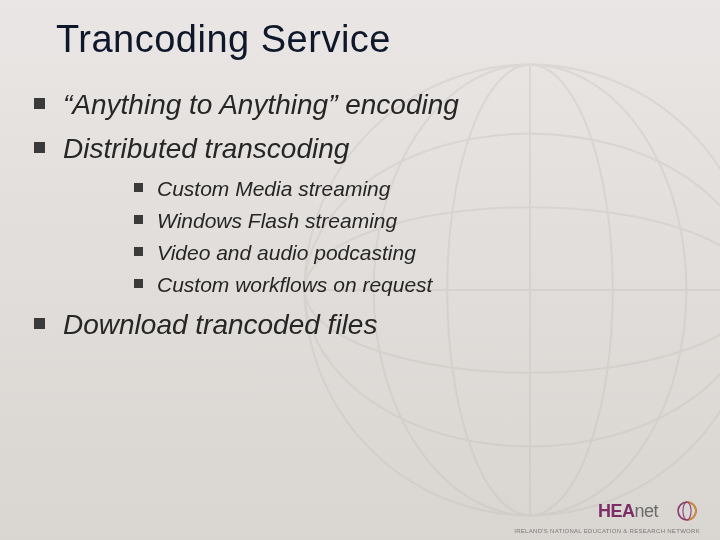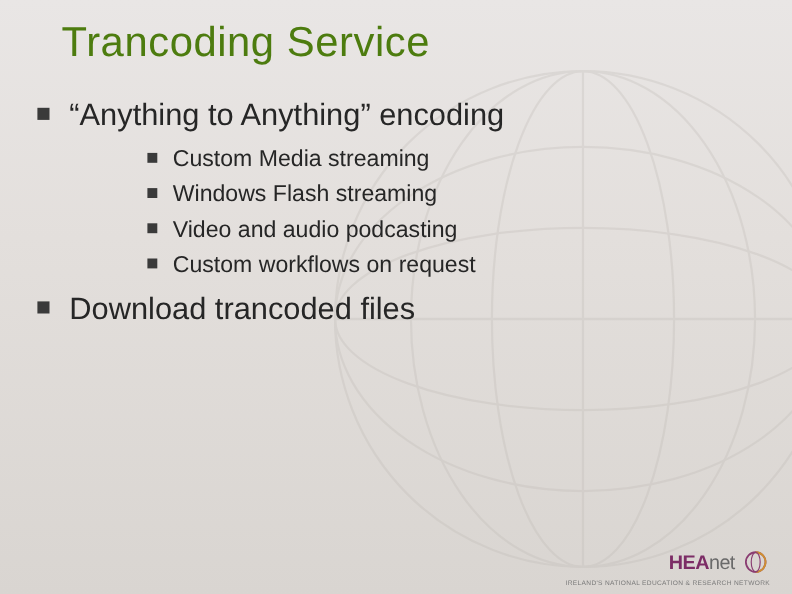--- a/index.html
+++ b/index.html
@@ -18,42 +18,42 @@
     width:460px;height:460px;
     border-radius:50%;
     pointer-events:none;
     opacity:0.28;
   }
   .globe svg{width:100%;height:100%}
   .title{
     position:absolute;
     left:56px;top:18px;
     font-size:38px;
-    color:#4d7c0f;
+    color:#0f172a;
     letter-spacing:0.5px;
   }
   .content{
     position:absolute;
-    left:34px;top:86px;right:30px;
+    left:34px;top:86px;right:30px;font-style:italic;
   }
   .row{display:flex;align-items:flex-start;margin-bottom:6px}
   .bullet{
     width:11px;height:11px;background:#3a3a3a;flex:none;
     margin-top:12px;margin-right:18px;
   }
   .txt-l1{font-size:28px;line-height:38px;color:#262626;padding:0}
   .sub{margin-left:100px;margin-top:4px;margin-bottom:6px}
   .sub .row{margin-bottom:2px}
   .sub .bullet{width:9px;height:9px;margin-top:9px;margin-right:14px}
   .txt-l2{font-size:21px;line-height:30px;color:#262626}
   .after-sub{margin-top:3px}
   
   .logo{
     position:absolute;right:20px;bottom:16px;
-    display:flex;align-items:center;gap:6px;
+    display:flex;align-items:center;gap:16px;
   }
   .logo-text{font-weight:bold;font-size:18px;color:#7c2d66;letter-spacing:-0.5px}
   .logo-text .net{color:#6a6a6a;font-weight:normal}
   .logo-sub{position:absolute;right:20px;bottom:6px;font-size:6px;color:#7a7a7a;letter-spacing:0.3px}
   .logo-mark{width:26px;height:26px}
 </style>
 </head>
 <body>
 
 <div class="globe">
@@ -70,20 +70,24 @@
   </svg>
 </div>
 
 <div class="title">Trancoding Service</div>
 
 <div class="content">
 
   <div class="row">
     <div class="bullet"></div>
     <div class="txt-l1">“Anything to Anything” encoding</div>
+  </div>
+  <div class="row">
+    <div class="bullet"></div>
+    <div class="txt-l1">Distributed transcoding</div>
   </div>
 
   <div class="sub">
     <div class="row">
       <div class="bullet"></div>
       <div class="txt-l2">Custom Media streaming</div>
     </div>
     <div class="row">
       <div class="bullet"></div>
       <div class="txt-l2">Windows Flash streaming</div>

